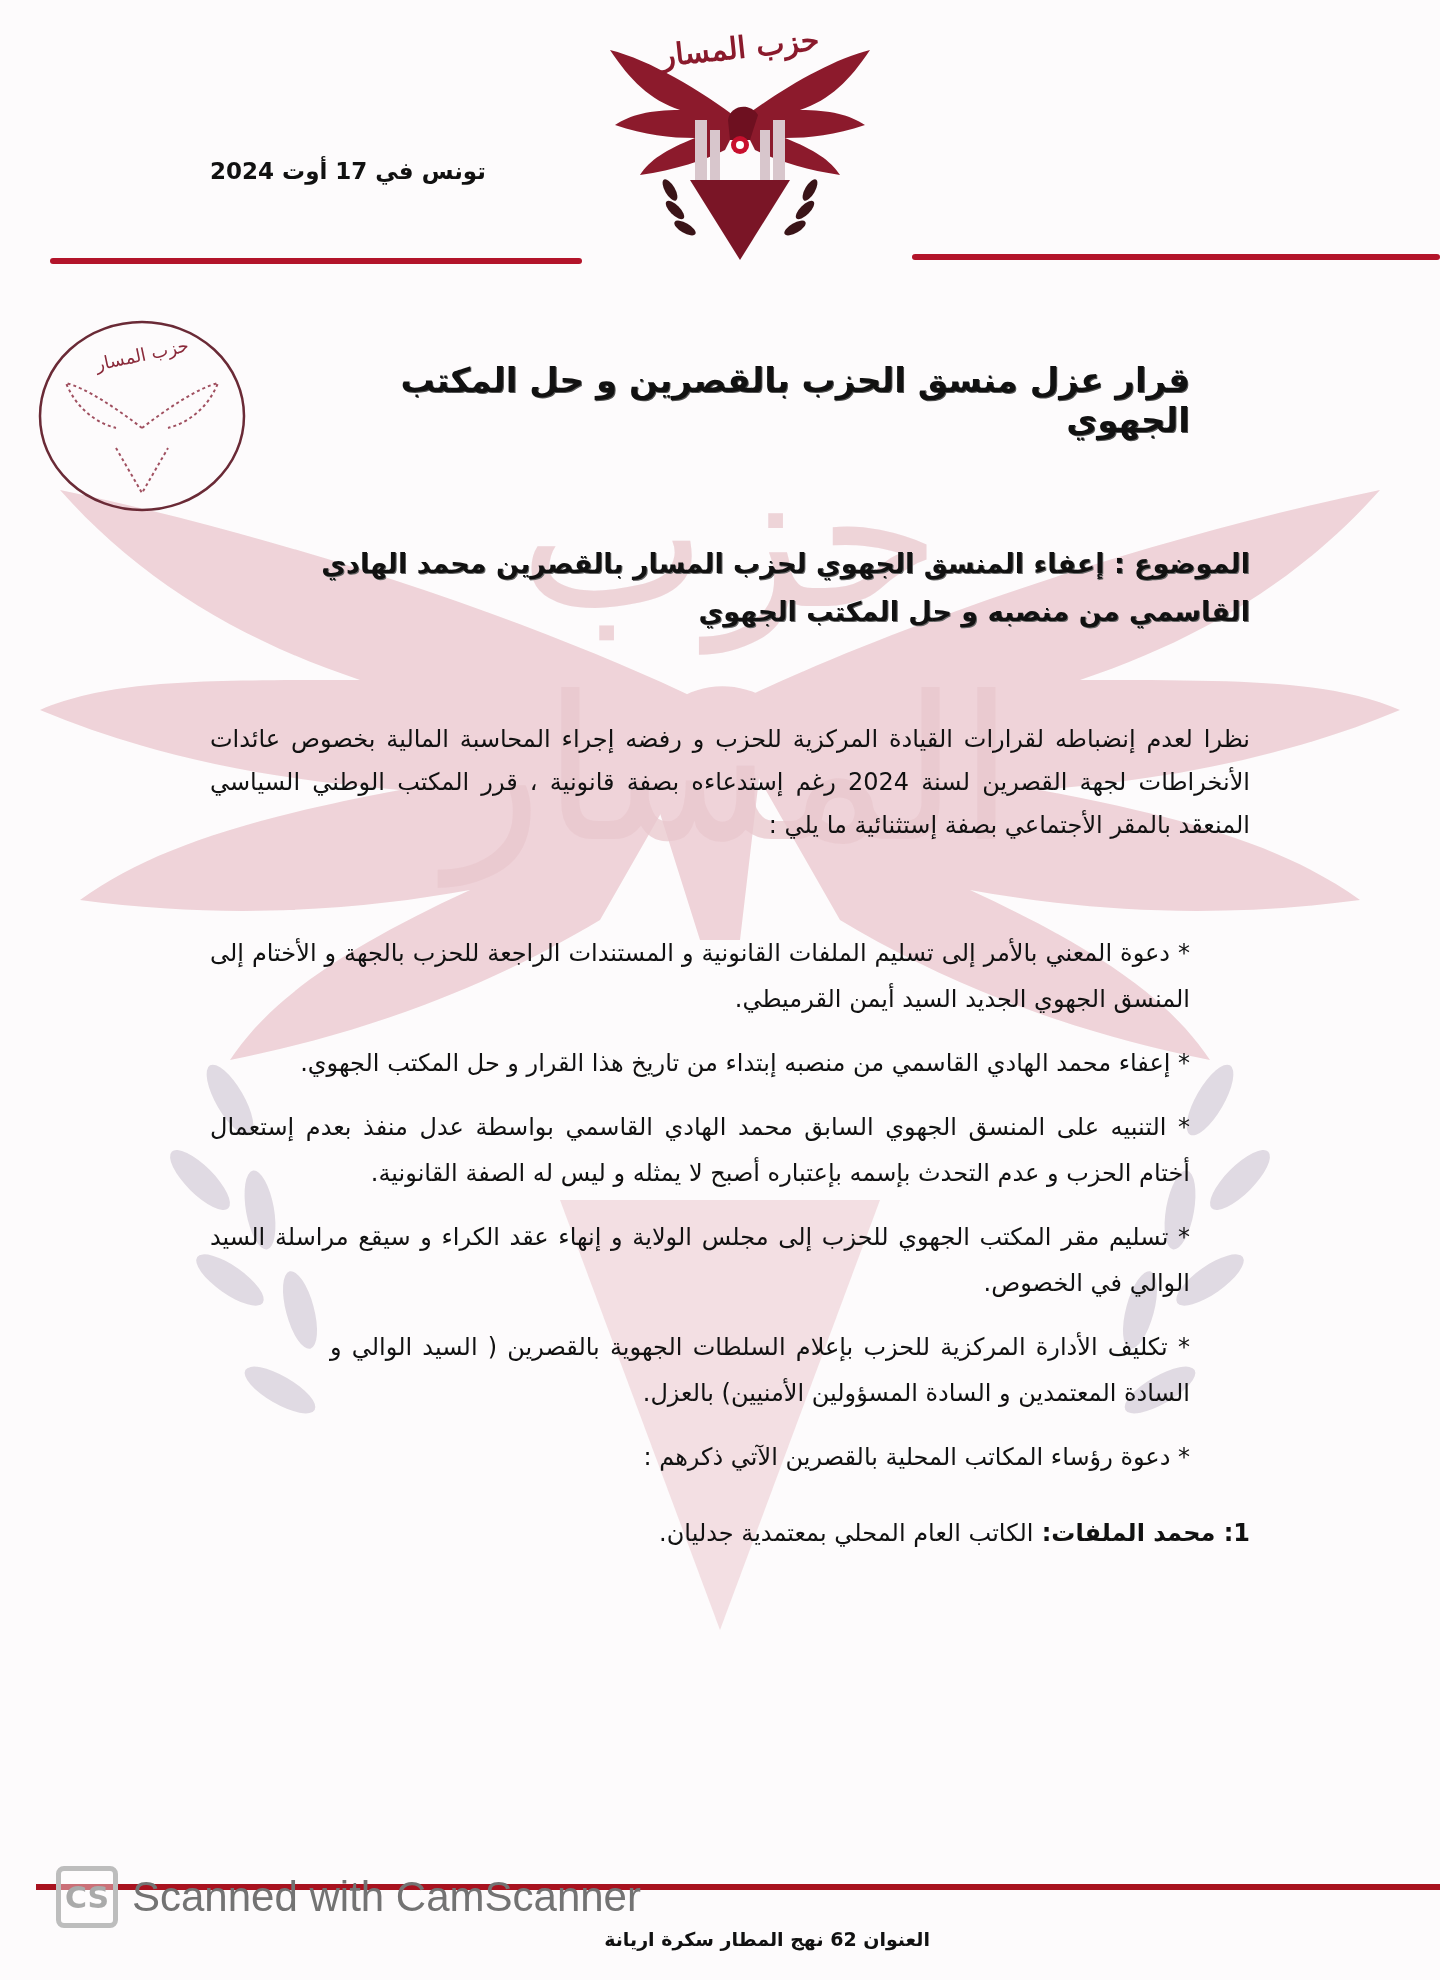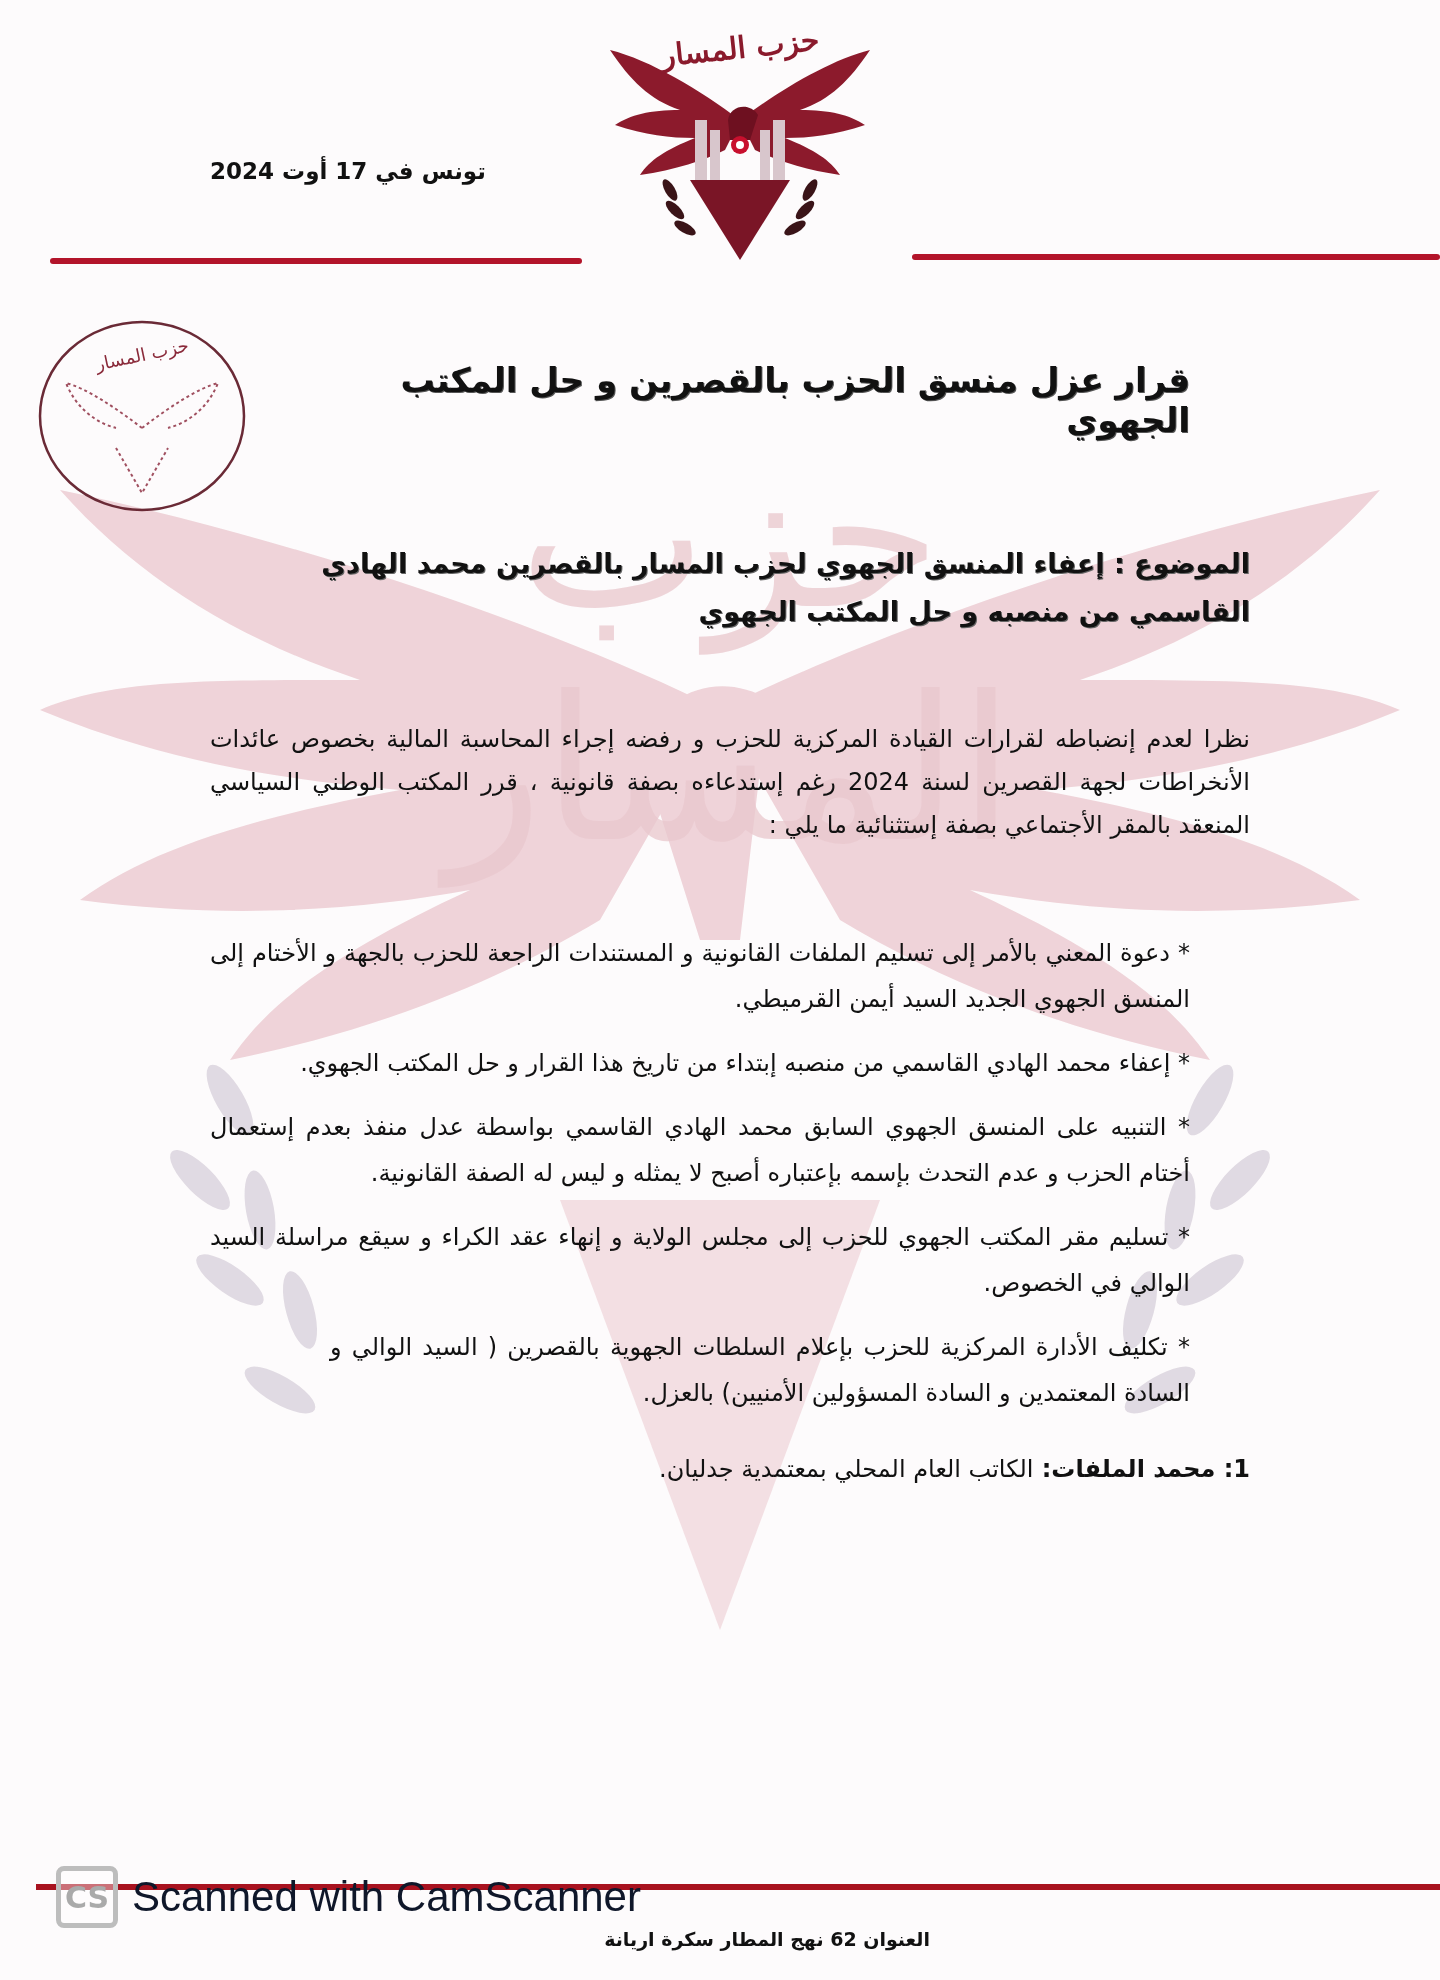--- a/index.html
+++ b/index.html
@@ -38,21 +38,21 @@
   .item { margin: 0 0 18px 0; text-align: justify; }
   .item-short { padding-right: 60px; }
   .entry { font-weight: bold; font-size: 24px; margin-top: 30px; }
   .entry b { font-weight: bold; }
   .entry span.rest { font-weight: normal; }
 
   .footer-rule { position: absolute; left: 36px; top: 1884px; width: 1404px; height: 6px; background: #a8121f; z-index: 2; }
   .cs { position: absolute; left: 56px; top: 1866px; z-index: 3; display: flex; align-items: center; gap: 14px; }
   .cs-badge { width: 62px; height: 62px; border: 5px solid #bdbdbd; border-radius: 8px; box-sizing: border-box;
     color: #aaa; font-weight: bold; font-size: 30px; display: flex; align-items: center; justify-content: center; background: rgba(255,255,255,0.4); }
-  .cs-text { font-size: 42px; color: #0f172a; font-family: "Liberation Sans", sans-serif; }
+  .cs-text { font-size: 42px; color: #737373; font-family: "Liberation Sans", sans-serif; }
   .address { position: absolute; left: 480px; top: 1928px; width: 450px; text-align: right; direction: rtl;
     font-size: 19px; font-weight: bold; z-index: 2; }
 </style>
 </head>
 <body>
 
 <div class="page">
 
   <svg class="wm" viewBox="0 0 1440 1400">
     <g fill="#ecccd2" opacity="0.85">
@@ -133,20 +133,21 @@
   <div class="body">
     <p>نظرا لعدم إنضباطه لقرارات القيادة المركزية للحزب و رفضه إجراء المحاسبة المالية بخصوص عائدات الأنخراطات لجهة القصرين لسنة 2024 رغم إستدعاءه بصفة قانونية ، قرر المكتب الوطني السياسي المنعقد بالمقر الأجتماعي بصفة إستثنائية ما يلي :</p>
   </div>
 
   <div class="items">
     <p class="item item-short">* دعوة المعني بالأمر إلى تسليم الملفات القانونية و المستندات الراجعة للحزب بالجهة و الأختام إلى المنسق الجهوي الجديد السيد أيمن القرميطي.</p>
     <p class="item item-short">* إعفاء محمد الهادي القاسمي من منصبه إبتداء من تاريخ هذا القرار و حل المكتب الجهوي.</p>
     <p class="item item-short">* التنبيه على المنسق الجهوي السابق محمد الهادي القاسمي بواسطة عدل منفذ بعدم إستعمال أختام الحزب و عدم التحدث بإسمه بإعتباره أصبح لا يمثله و ليس له الصفة القانونية.</p>
     <p class="item item-short">* تسليم مقر المكتب الجهوي للحزب إلى مجلس الولاية و إنهاء عقد الكراء و سيقع مراسلة السيد الوالي في الخصوص.</p>
     <p class="item item-short" style="padding-left:120px;">* تكليف الأدارة المركزية للحزب بإعلام السلطات الجهوية بالقصرين ( السيد الوالي و السادة المعتمدين و السادة المسؤولين الأمنيين) بالعزل.</p>
+    <p class="item item-short">* دعوة رؤساء المكاتب المحلية بالقصرين الآتي ذكرهم :</p>
     <p class="entry">
       <b>1:</b>
       <b>محمد الملفات:</b>
       <span class="rest">الكاتب العام المحلي بمعتمدية جدليان.</span>
     </p>
   </div>
 
   <div class="footer-rule"></div>
   <div class="cs">
     <div class="cs-badge">CS</div>

